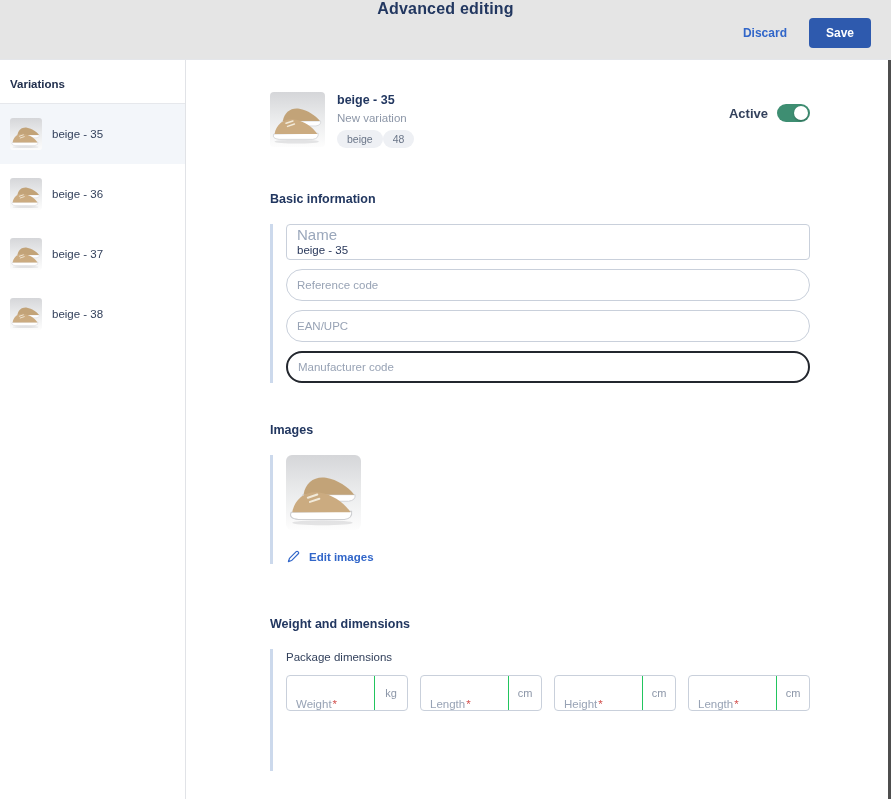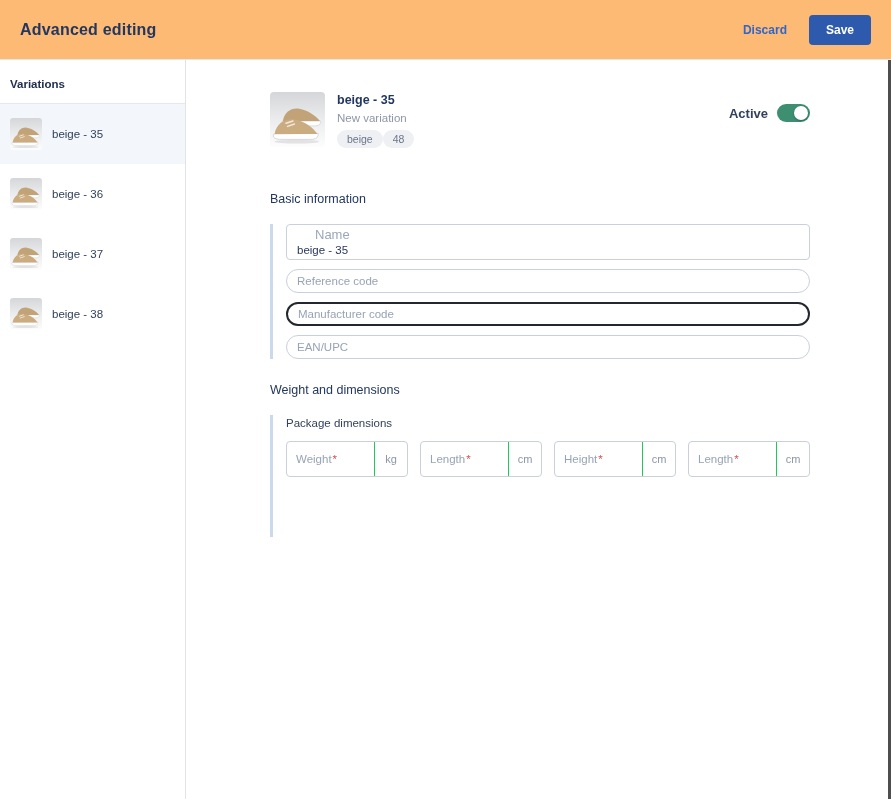--- a/index.html
+++ b/index.html
@@ -1,21 +1,21 @@
 <!DOCTYPE html>
 <html><head>
 <meta charset="utf-8">
 <style>
   * { margin:0; padding:0; box-sizing:border-box; }
   html,body { width:891px; height:799px; overflow:hidden; background:#fff;
     font-family:"Liberation Sans", sans-serif; color:#33415c; }
 
   
   .topbar { height:60px; display:flex; align-items:center; padding:0 20px;
-    border-bottom:1px solid #e4e6ea; background:#fdba74; position:relative; z-index:5; }
+    border-bottom:1px solid #e4e6ea; background:#e5e5e5; position:relative; z-index:5;flex-direction:column; }
   .topbar-title { font-size:16px; font-weight:bold; color:#223760; letter-spacing:.2px; }
   .topbar-actions { margin-left:auto; display:flex; align-items:center; gap:22px; }
   .discard-link { font-size:12px; color:#3166c9; font-weight:bold; text-decoration:none; cursor:pointer; }
   .save-btn { background:#2e5aae; color:#fff; font-size:12px; font-weight:bold;
     border:none; border-radius:4px; padding:8px 17px; cursor:pointer; }
 
   
   .layout { display:flex; height:739px; }
   .sidebar { width:186px; border-right:1px solid #e1e3e7; background:#fff; flex-shrink:0; }
   .sidebar-header { font-size:11.5px; font-weight:bold; color:#22304e; padding:18px 10px 13px 10px;
@@ -34,46 +34,46 @@
   .product-title { font-size:12.5px; font-weight:bold; color:#223760; margin-top:1px; }
   .product-subtitle { font-size:11.5px; color:#8d97a8; margin-top:5px; }
   .tag-row { display:flex; margin-top:6px; }
   .tag-pill { background:#eef0f4; color:#6a7588; font-size:10.5px; padding:3px 10px; border-radius:10px; }
   .active-wrap { margin-left:auto; display:flex; align-items:center; gap:9px; margin-top:12px; }
   .active-label { font-size:13px; font-weight:bold; color:#33415c; }
   .toggle { width:33px; height:18px; border-radius:9px; background:#3e8e72; position:relative; cursor:pointer; }
   .toggle-knob { width:14px; height:14px; border-radius:50%; background:#fff; position:absolute; top:2px; right:2px;
     box-shadow:0 1px 2px rgba(0,0,0,.25); }
 
-  .section-heading { font-size:12.5px; font-weight:normal; color:#223760; }
+  .section-heading { font-size:12.5px; font-weight:bold; color:#223760; }
   .accent-block { border-left:3px solid #ccd9ec; padding-left:13px; margin-top:18px; }
 
   .field, .field-float { width:524px; border:1px solid #c9d0db; border-radius:4px; background:#fff; }
-  .field { height:24px; margin-bottom:9px;border-radius:18px; }
+  .field { height:32px; margin-bottom:9px;border-radius:18px; }
   .field input { width:100%; height:100%; border:none; outline:none; background:transparent;
     font-family:"Liberation Sans", sans-serif; font-size:11.5px; color:#28375a; padding:0 10px; }
   .field input::placeholder { color:#98a3b5; opacity:1; }
   .field.focused { border:2px solid #23272e; }
   .field-float { height:36px; margin-bottom:9px; padding:4px 10px 0 10px; }
-  .mini-label { display:block; font-size:13px; color:#9aa7bb; line-height:11px;margin-left:18px; }
+  .mini-label { display:block; font-size:15px; color:#9aa7bb; line-height:11px; }
   .field-float input { width:100%; border:none; outline:none; background:transparent;
     font-family:"Liberation Sans", sans-serif; font-size:11.5px; color:#28375a; padding:0; height:16px; }
 
   .section-basic { margin-top:44px; }
   .section-images { margin-top:40px; }
   .images-thumb { width:75px; height:75px; border-radius:6px; display:block; margin-top:2px; }
   .edit-images { display:flex; align-items:center; gap:8px; margin-top:19px; cursor:pointer; }
   .edit-images-label { font-size:11.5px; font-weight:bold; color:#3166c9; }
 
-  .section-dims { margin-top:24px; }
+  .section-dims { margin-top:53px; }
   .group-label { font-size:11.5px; color:#33415c; padding-top:2px; }
   .dims-row { display:flex; gap:12px; margin-top:12px; width:524px; padding-bottom:60px; }
   .dim-group { display:flex; width:122px; height:36px; border:1px solid #c9d0db; border-radius:4px;
     background:#fff; overflow:hidden; }
-  .dim-input { flex:1; display:flex; align-items:center; padding-left:9px; font-size:11.5px; color:#98a3b5; cursor:text; }
+  .dim-input { flex:1; display:flex; align-items:flex-end; padding-left:9px; font-size:11.5px; color:#98a3b5; cursor:text; }
   .req-mark { color:#d2504e; margin-left:1px; }
   .dim-unit { width:33px; border-left:1px solid #22c55e; display:flex; align-items:center; justify-content:center;
     font-size:11px; color:#8c96a8; }
 
   .scrollbar-track { position:fixed; top:60px; right:0; width:3px; height:739px; background:#4e4e4e; }
 
   .hidden-defs { position:absolute; width:0; height:0; overflow:hidden; }
 </style>
 </head>
 <body>
@@ -165,29 +165,43 @@
     <section class="section-basic">
       <h2 class="section-heading">Basic information</h2>
       <div class="accent-block">
         <div class="field-float">
           <span class="mini-label">Name</span>
           <input type="text" value="beige - 35" style="">
         </div>
         <div class="field">
           <input type="text" placeholder="Reference code" style="">
         </div>
+        <div class="field">
+          <input type="text" placeholder="EAN/UPC" style="">
+        </div>
         <div class="field focused">
           <input type="text" placeholder="Manufacturer code" style="">
         </div>
-        <div class="field">
-          <input type="text" placeholder="EAN/UPC" style="">
-        </div>
       </div>
     </section>
 
+    <section class="section-images">
+      <h2 class="section-heading">Images</h2>
+      <div class="accent-block">
+        <svg class="images-thumb" viewBox="0 0 72 72">
+            <use href="#shoe-pair"></use>
+          </svg>
+        <div class="edit-images">
+          <svg width="15" height="15" viewBox="0 0 20 20">
+            <path d="M3.2 16.8 L4.6 12.6 L13.6 3.6 A1.6 1.6 0 0 1 15.9 3.6 L16.4 4.1 A1.6 1.6 0 0 1 16.4 6.4 L7.4 15.4 Z" fill="none" stroke="#3166c9" stroke-width="1.6" stroke-linejoin="round"></path>
+          </svg>
+          <span class="edit-images-label">Edit images</span>
+        </div>
+      </div>
+    </section>
 
     <section class="section-dims">
       <h2 class="section-heading">Weight and dimensions</h2>
       <div class="accent-block">
         <div class="group-label">Package dimensions</div>
         <div class="dims-row">
 
           <div class="dim-group">
             <div class="dim-input">
               <span>Weight</span>

